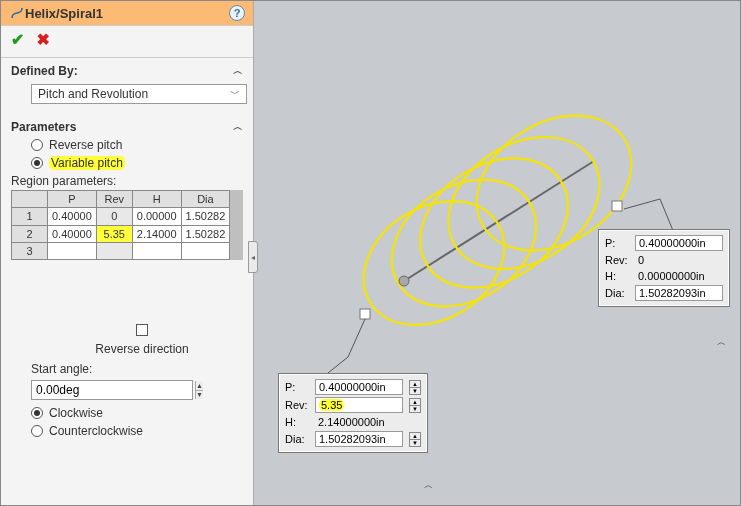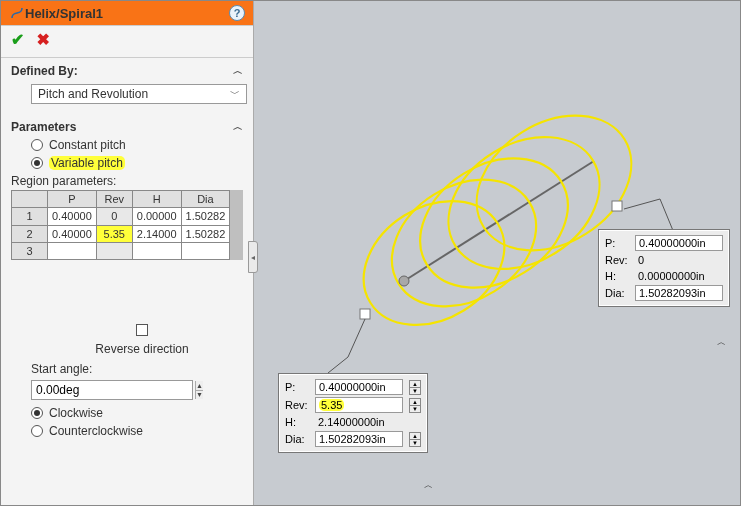--- a/index.html
+++ b/index.html
@@ -1,19 +1,19 @@
 <!DOCTYPE html>
 <html><head>
 <meta charset="utf-8">
 <style>
   * { box-sizing: border-box; font-family: "Segoe UI", Arial, sans-serif; }
   body { margin:0; padding:0; width:741px; height:506px; overflow:hidden; background:#c7cbd0; }
   .app { display:flex; width:100%; height:100%; border:1px solid #888; }
   .panel { width:253px; background:#f4f4f4; border-right:1px solid #aaa; display:flex; flex-direction:column; font-size:12px; color:#333; }
-  .titlebar { display:flex; align-items:center; padding:4px 8px; border-bottom:1px solid #ccc; background:#f97316; }
+  .titlebar { display:flex; align-items:center; padding:4px 8px; border-bottom:1px solid #ccc; background:#fdba74; }
   .titlebar .title { flex:1; font-weight:600; font-size:13px; }
   .actionbar { display:flex; gap:12px; padding:4px 10px 8px 10px; border-bottom:1px solid #ccc; align-items:center; }
   .section-hdr { display:flex; align-items:center; justify-content:space-between; padding:6px 10px 2px 10px; font-weight:700; cursor:pointer; }
   .chev { font-size:10px; color:#555; }
   .row { padding:4px 10px; }
   .select { width:216px; margin-left:20px; display:flex; align-items:center; justify-content:space-between; background:#fff; border:1px solid #999; padding:2px 6px; font-size:12px; cursor:pointer;}
   .radio-row { display:flex; align-items:center; gap:6px; padding:2px 0 2px 30px; font-size:12px; }
   .radio { width:12px; height:12px; border-radius:50%; border:1px solid #555; background:#fff; display:inline-flex; align-items:center; justify-content:center; }
   .radio.checked::after { content:""; width:6px; height:6px; border-radius:50%; background:#333; }
   .hl { background:#ffff3a; padding:0 2px; border-radius:5px; }
@@ -83,21 +83,21 @@
         <span class="chev">﹀</span>
       </div>
     </div>
 
     <div class="section-hdr" style="margin-top:6px;">
       <span>Parameters</span>
       <span class="chev">︿</span>
     </div>
     <div class="radio-row">
       <span class="radio"></span>
-      <span>Constant pitch</span>
+      <span>Reverse pitch</span>
     </div>
     <div class="radio-row">
       <span class="radio checked"></span>
       <span class="hl">Variable pitch</span>
     </div>
     <div class="region-label">Region parameters:</div>
     <div class="table-wrap">
       <div class="table-overall">
       <table class="params">
         <tbody>

